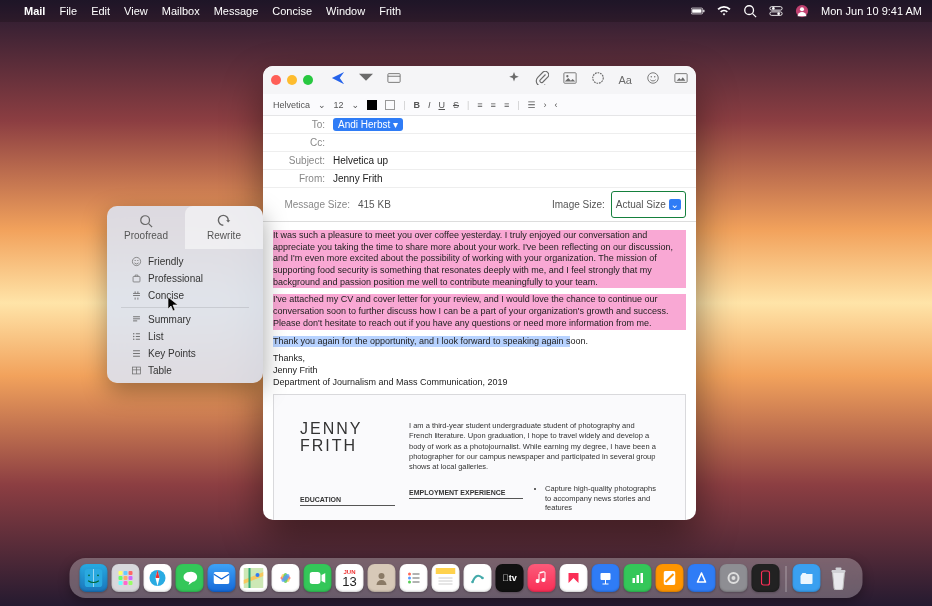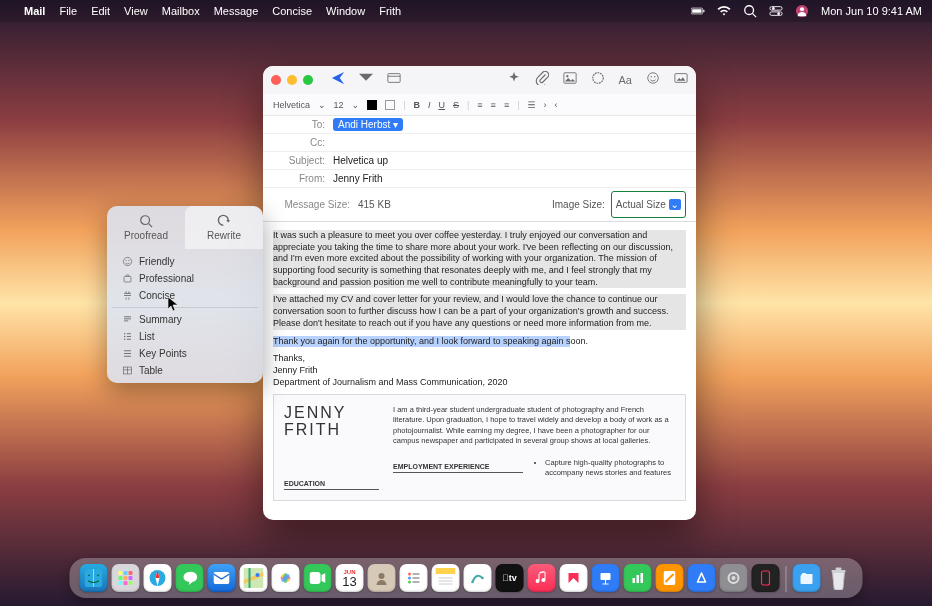--- a/index.html
+++ b/index.html
@@ -41,41 +41,41 @@
 .fmtbar .box{width:10px;height:10px;border:1px solid #999;display:inline-block}
 .fmtbar .sep{color:#ccc}
 .hdr-fields{font-size:10px;color:#555}
 .hdr-row{display:flex;align-items:center;padding:3px 10px;border-bottom:1px solid #eee}
 .hdr-label{width:60px;text-align:right;padding-right:8px;color:#888}
 .hdr-val{flex:1}
 .pill{background:#2f7cf6;color:#fff;border-radius:3px;padding:1px 5px;font-size:10px}
 .img-size{margin-left:auto;display:flex;align-items:center;gap:6px}
 .body-area{flex:1;overflow:auto;padding:8px 10px;font-size:9px;line-height:1.3;color:#222}
 .body-area p{margin-bottom:6px}
-.highlight p{background:#e5e5e5}
+.highlight p{background:#f9a8d4}
 .highlight .last{background:linear-gradient(90deg,#b7d2ff 72%,transparent 72%)}
-.attach-block{margin-top:0;border:1px solid #d9d9dc;background:#fafafc;padding:10px;display:flex;gap:14px;font-size:7.5px;color:#333}
+.attach-block{margin-top:0;border:1px solid #d9d9dc;background:#fafafc;padding:26px;display:flex;gap:14px;font-size:7.5px;color:#333}
 .attach-name{font-family:"Arial Black",sans-serif;font-size:16px;letter-spacing:2px;line-height:1.05;margin-bottom:10px}
 .attach-col{display:flex;flex-direction:column;gap:4px}
 .section-label{font-size:7px;font-weight:700;border-bottom:1px solid #555;padding-bottom:1px;margin-top:4px}
 .attach-right{flex:1}
 .bullets{list-style:disc;margin-left:12px}
 
 
 .panel {
   position:absolute; left:107px; top:206px; width:156px;
   background:rgba(220,228,244,.88); border-radius:10px;
   box-shadow:0 8px 24px rgba(0,0,0,.35); backdrop-filter:blur(8px);
   font-size:10px; color:#333; overflow:hidden;
 }
 .panel-tabs{display:flex}
 .panel-tab{flex:1;text-align:center;padding:8px 0;font-size:10px;color:#555}
 .panel-tab.active{background:rgba(255,255,255,.5);border-radius:8px 8px 0 0}
 .panel-tab svg{width:14px;height:14px;display:block;margin:0 auto 2px;fill:#666}
-.panel-list{padding:4px 5px}
+.panel-list{padding:4px 14px}
 .panel-item{display:flex;align-items:center;gap:6px;padding:3px 10px;cursor:default}
 .panel-item.divider-before{border-top:1px solid rgba(0,0,0,.1);margin-top:3px;padding-top:6px}
 .panel-item svg{width:11px;height:11px;fill:#666}
 .cursor{position:absolute;left:168px;top:297px;width:12px;height:16px;pointer-events:none}
 .cursor svg{width:100%;height:100%}
 
 
 .dock{position:absolute;left:50%;bottom:8px;transform:translateX(-50%);display:flex;align-items:flex-end;gap:4px;padding:6px 10px;background:rgba(255,255,255,.28);border-radius:16px;backdrop-filter:blur(10px);box-shadow:0 4px 12px rgba(0,0,0,.3)}
 .dock .app{width:28px;height:28px;border-radius:7px;display:flex;align-items:center;justify-content:center;font-size:14px;color:#fff;box-shadow:inset 0 -1px 2px rgba(0,0,0,.2),0 1px 2px rgba(0,0,0,.2)}
 .dock .divider{width:1px;height:26px;background:rgba(255,255,255,.4);margin:0 2px}
@@ -226,21 +226,21 @@
     </div>
   </div>
   <div class="body-area">
     <div class="highlight">
       <p>It was such a pleasure to meet you over coffee yesterday. I truly enjoyed our conversation and appreciate you taking the time to share more about your work. I've been reflecting on our discussion, and I'm even more excited about the possibility of working with your organization. The mission of supporting food security is something that resonates deeply with me, and I feel strongly that my background and passion position me well to contribute meaningfully to your team.</p>
       <p>I've attached my CV and cover letter for your review, and I would love the chance to continue our conversation soon to further discuss how I can be a part of your organization's growth and success. Please don't hesitate to reach out if you have any questions or need more information from me.</p>
       <p class="last">Thank you again for the opportunity, and I look forward to speaking again soon.</p>
     </div>
     <p style="margin-bottom:0">Thanks,</p>
     <p style="margin-bottom:0">Jenny Frith</p>
-    <p>Department of Journalism and Mass Communication, 2020</p>
+    <p>Department of Journalism and Mass Communication, 2019</p>
 
     <div class="attach-block">
       <div class="attach-col" style="width:95px">
         <div class="attach-name">
           <div>JENNY</div>
           <div>FRITH</div>
         </div>
         <div style="height:18px"></div>
         <div class="section-label">EDUCATION</div>
 

